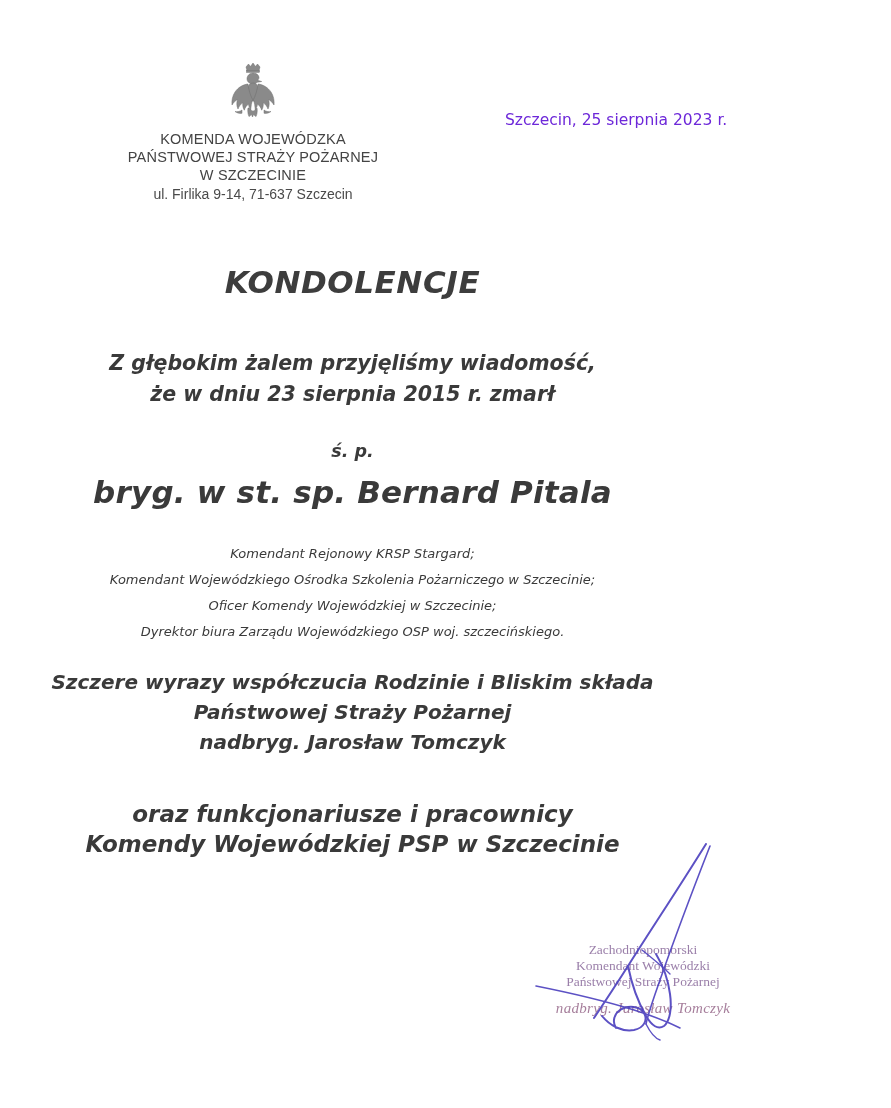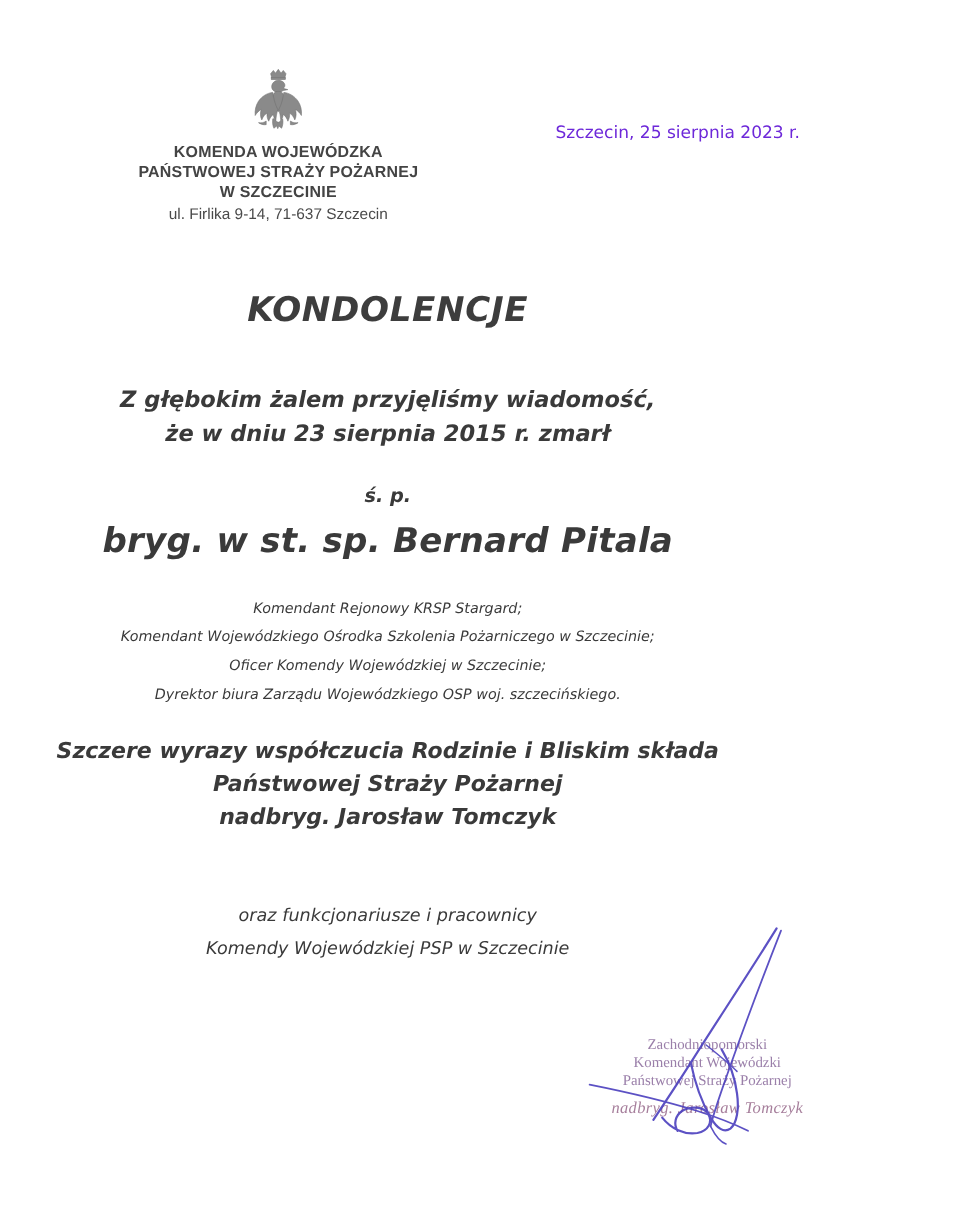--- a/index.html
+++ b/index.html
@@ -29,21 +29,21 @@
     text-align: center;
   }
   .emblem {
     display: block;
     margin: 0 auto 6px auto;
     width: 62px;
     height: 66px;
   }
   .lh-line {
     font-family: "Liberation Sans", sans-serif;
-    font-weight: bold;
+    font-weight: normal;
     font-size: 14.5px;
     line-height: 18px;
     letter-spacing: 0.2px;
     color: #444444;
     white-space: nowrap;
   }
   .lh-addr {
     font-family: "Liberation Sans", sans-serif;
     font-weight: normal;
     font-size: 14px;
@@ -115,23 +115,23 @@
     font-size: 13px;
     line-height: 26px;
   }
   .b-from {
     margin-top: 22px;
     font-weight: bold;
     font-size: 20px;
     line-height: 30px;
   }
   .b-closing {
-    margin-top: 60px;
-    font-weight: normal;
-    font-size: 16px;
+    margin-top: 42px;
+    font-weight: bold;
+    font-size: 23px;
     line-height: 30px;
   }
 
   
   .sig-area {
     position: absolute;
     left: 510px;
     top: 830px;
     width: 260px;
     height: 215px;

